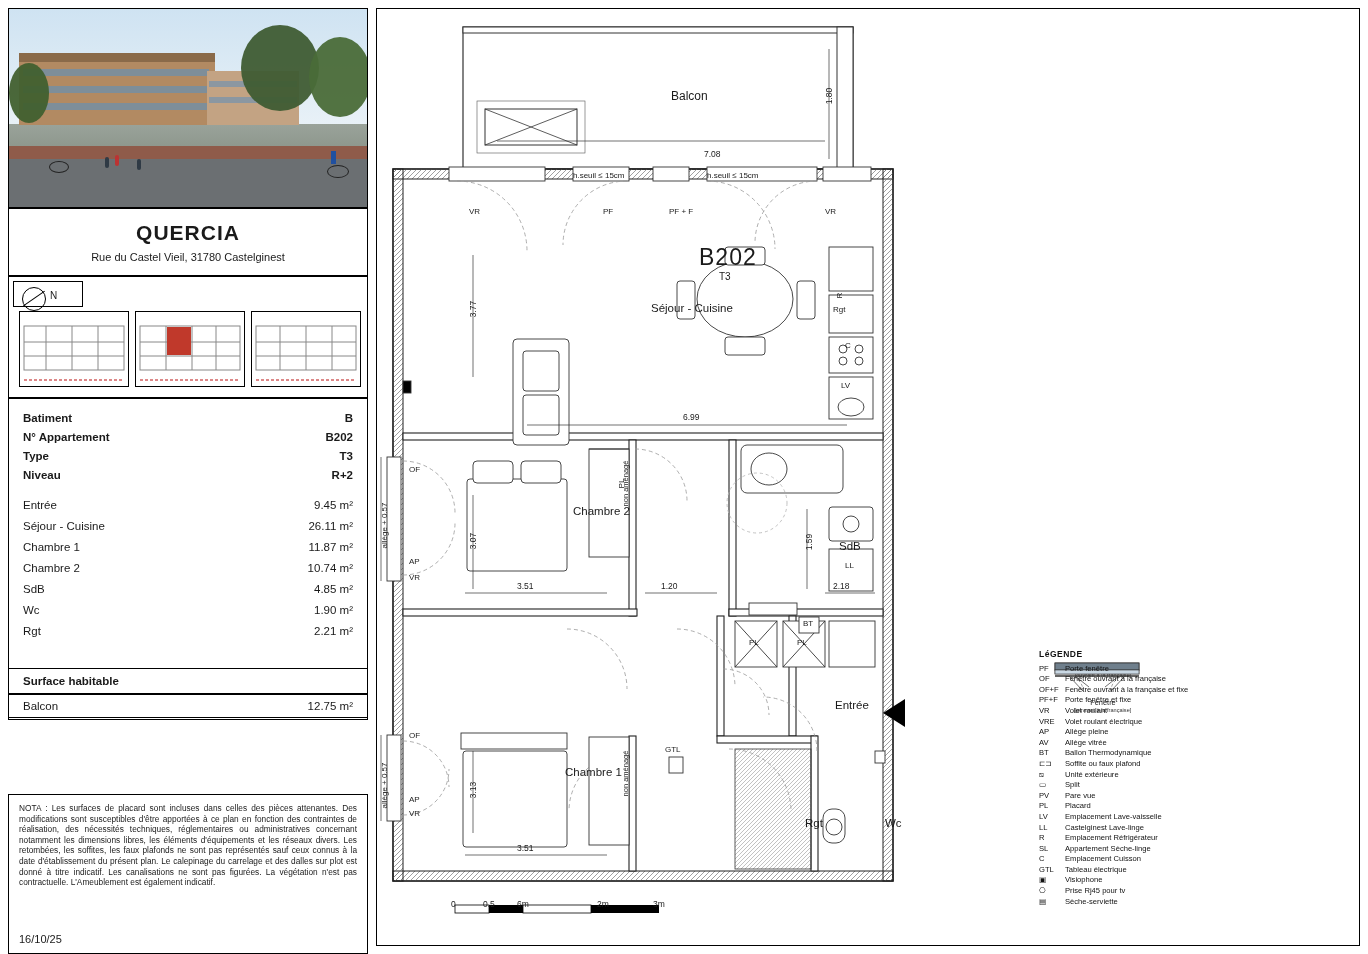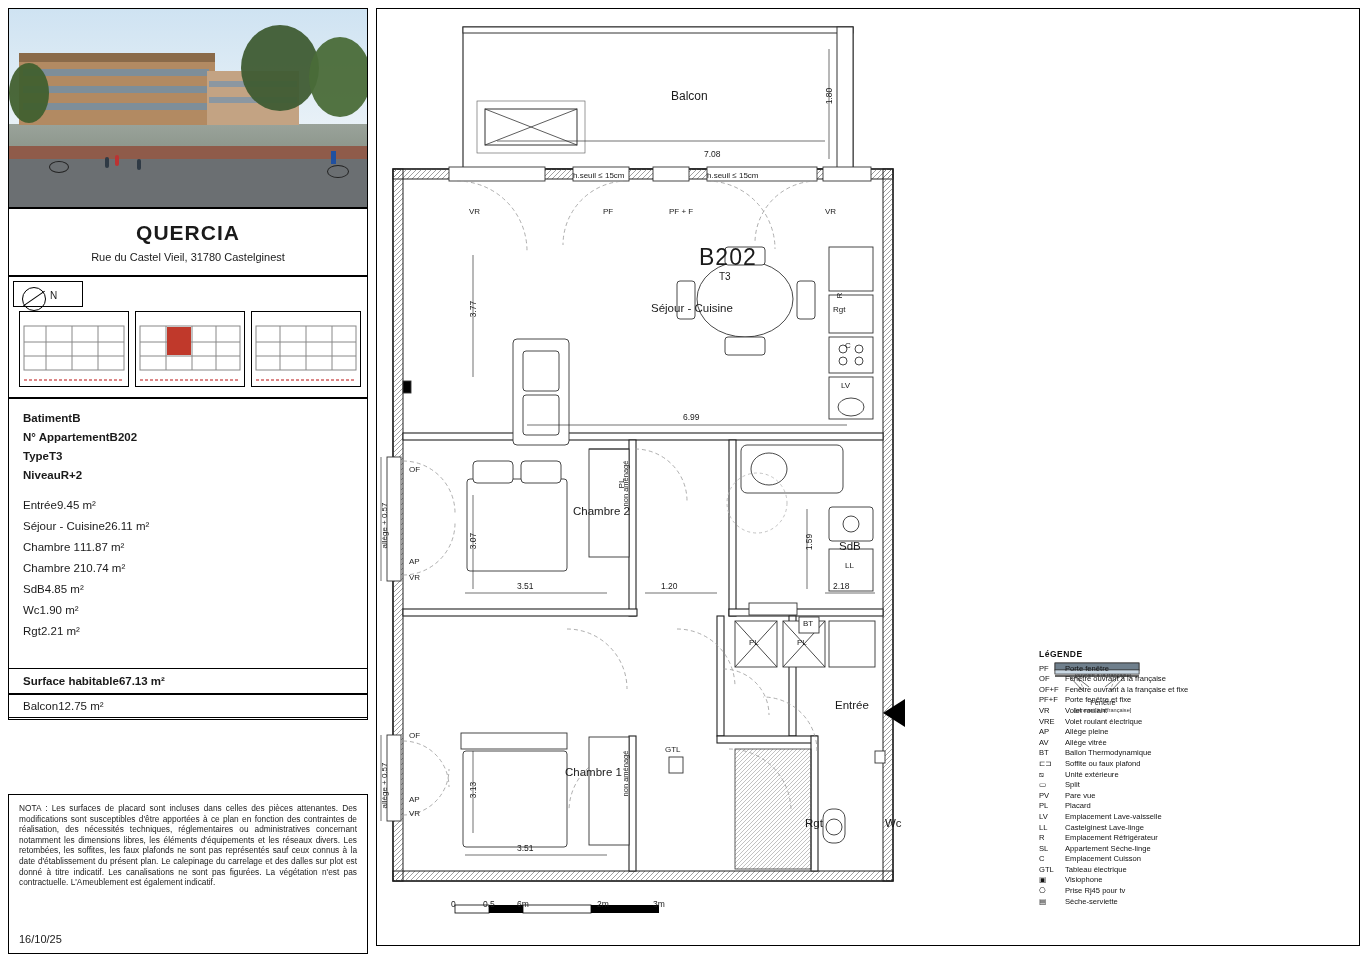--- a/index.html
+++ b/index.html
@@ -27,21 +27,21 @@
   .northbox{position:absolute;left:4px;top:4px;width:70px;height:26px;font-size:9px;}
   .compass{position:absolute;left:8px;top:5px;width:22px;height:22px;border-radius:50%;border:1px solid #000;}
   .compass:before{content:"";position:absolute;left:-2px;top:10px;width:26px;height:1px;background:#000;transform:rotate(-35deg);}
   .nlabel{position:absolute;left:36px;top:8px;font-size:10px;}
   .kp{position:absolute;top:34px;height:74px;border:1px solid #000;background:#fff;}
   .kp-a{left:10px;width:108px;}
   .kp-b{left:126px;width:108px;}
   .kp-c{left:242px;width:108px;}
 
   .info{position:absolute;left:0;top:390px;width:360px;height:322px;padding:10px 14px;box-sizing:border-box;}
-  .row{display:flex;font-size:11.5px;line-height:19px;}
+  .row{display:flex;justify-content:space-between;font-size:11.5px;line-height:19px;}
   .row.b{font-weight:bold;}
   .spacer{height:10px;}
   .row.areas{font-size:11.5px;line-height:21px;}
   .nota{position:absolute;left:0;top:786px;width:360px;height:160px;padding:8px 10px;box-sizing:border-box;font-size:8.3px;line-height:10.6px;text-align:justify;}
   .date{position:absolute;left:10px;bottom:8px;font-size:11px;}
 
   
   .right{position:absolute;left:376px;top:8px;width:984px;height:938px;}
   .plan{position:absolute;left:0;top:0;width:100%;height:100%;}
   svg{position:absolute;left:0;top:0;}
@@ -184,21 +184,21 @@
           <span>Wc</span>
           <span>1.90 m²</span>
         </div>
       <div class="row areas">
           <span>Rgt</span>
           <span>2.21 m²</span>
         </div>
     </div>
 
     <div class="box" style="position:absolute;left:0;top:660px;width:360px;height:26px;padding:0 14px;box-sizing:border-box;">
-      <div class="row b" style="line-height:24px;">
+      <div class="row b" style="line-height:24px;flex-direction:column;">
           <span>Surface habitable</span>
           <span>67.13 m²</span>
         </div>
     </div>
     <div class="box" style="position:absolute;left:0;top:686px;width:360px;height:24px;padding:0 14px;box-sizing:border-box;">
       <div class="row" style="line-height:22px;">
           <span>Balcon</span>
           <span>12.75 m²</span>
         </div>
     </div>

